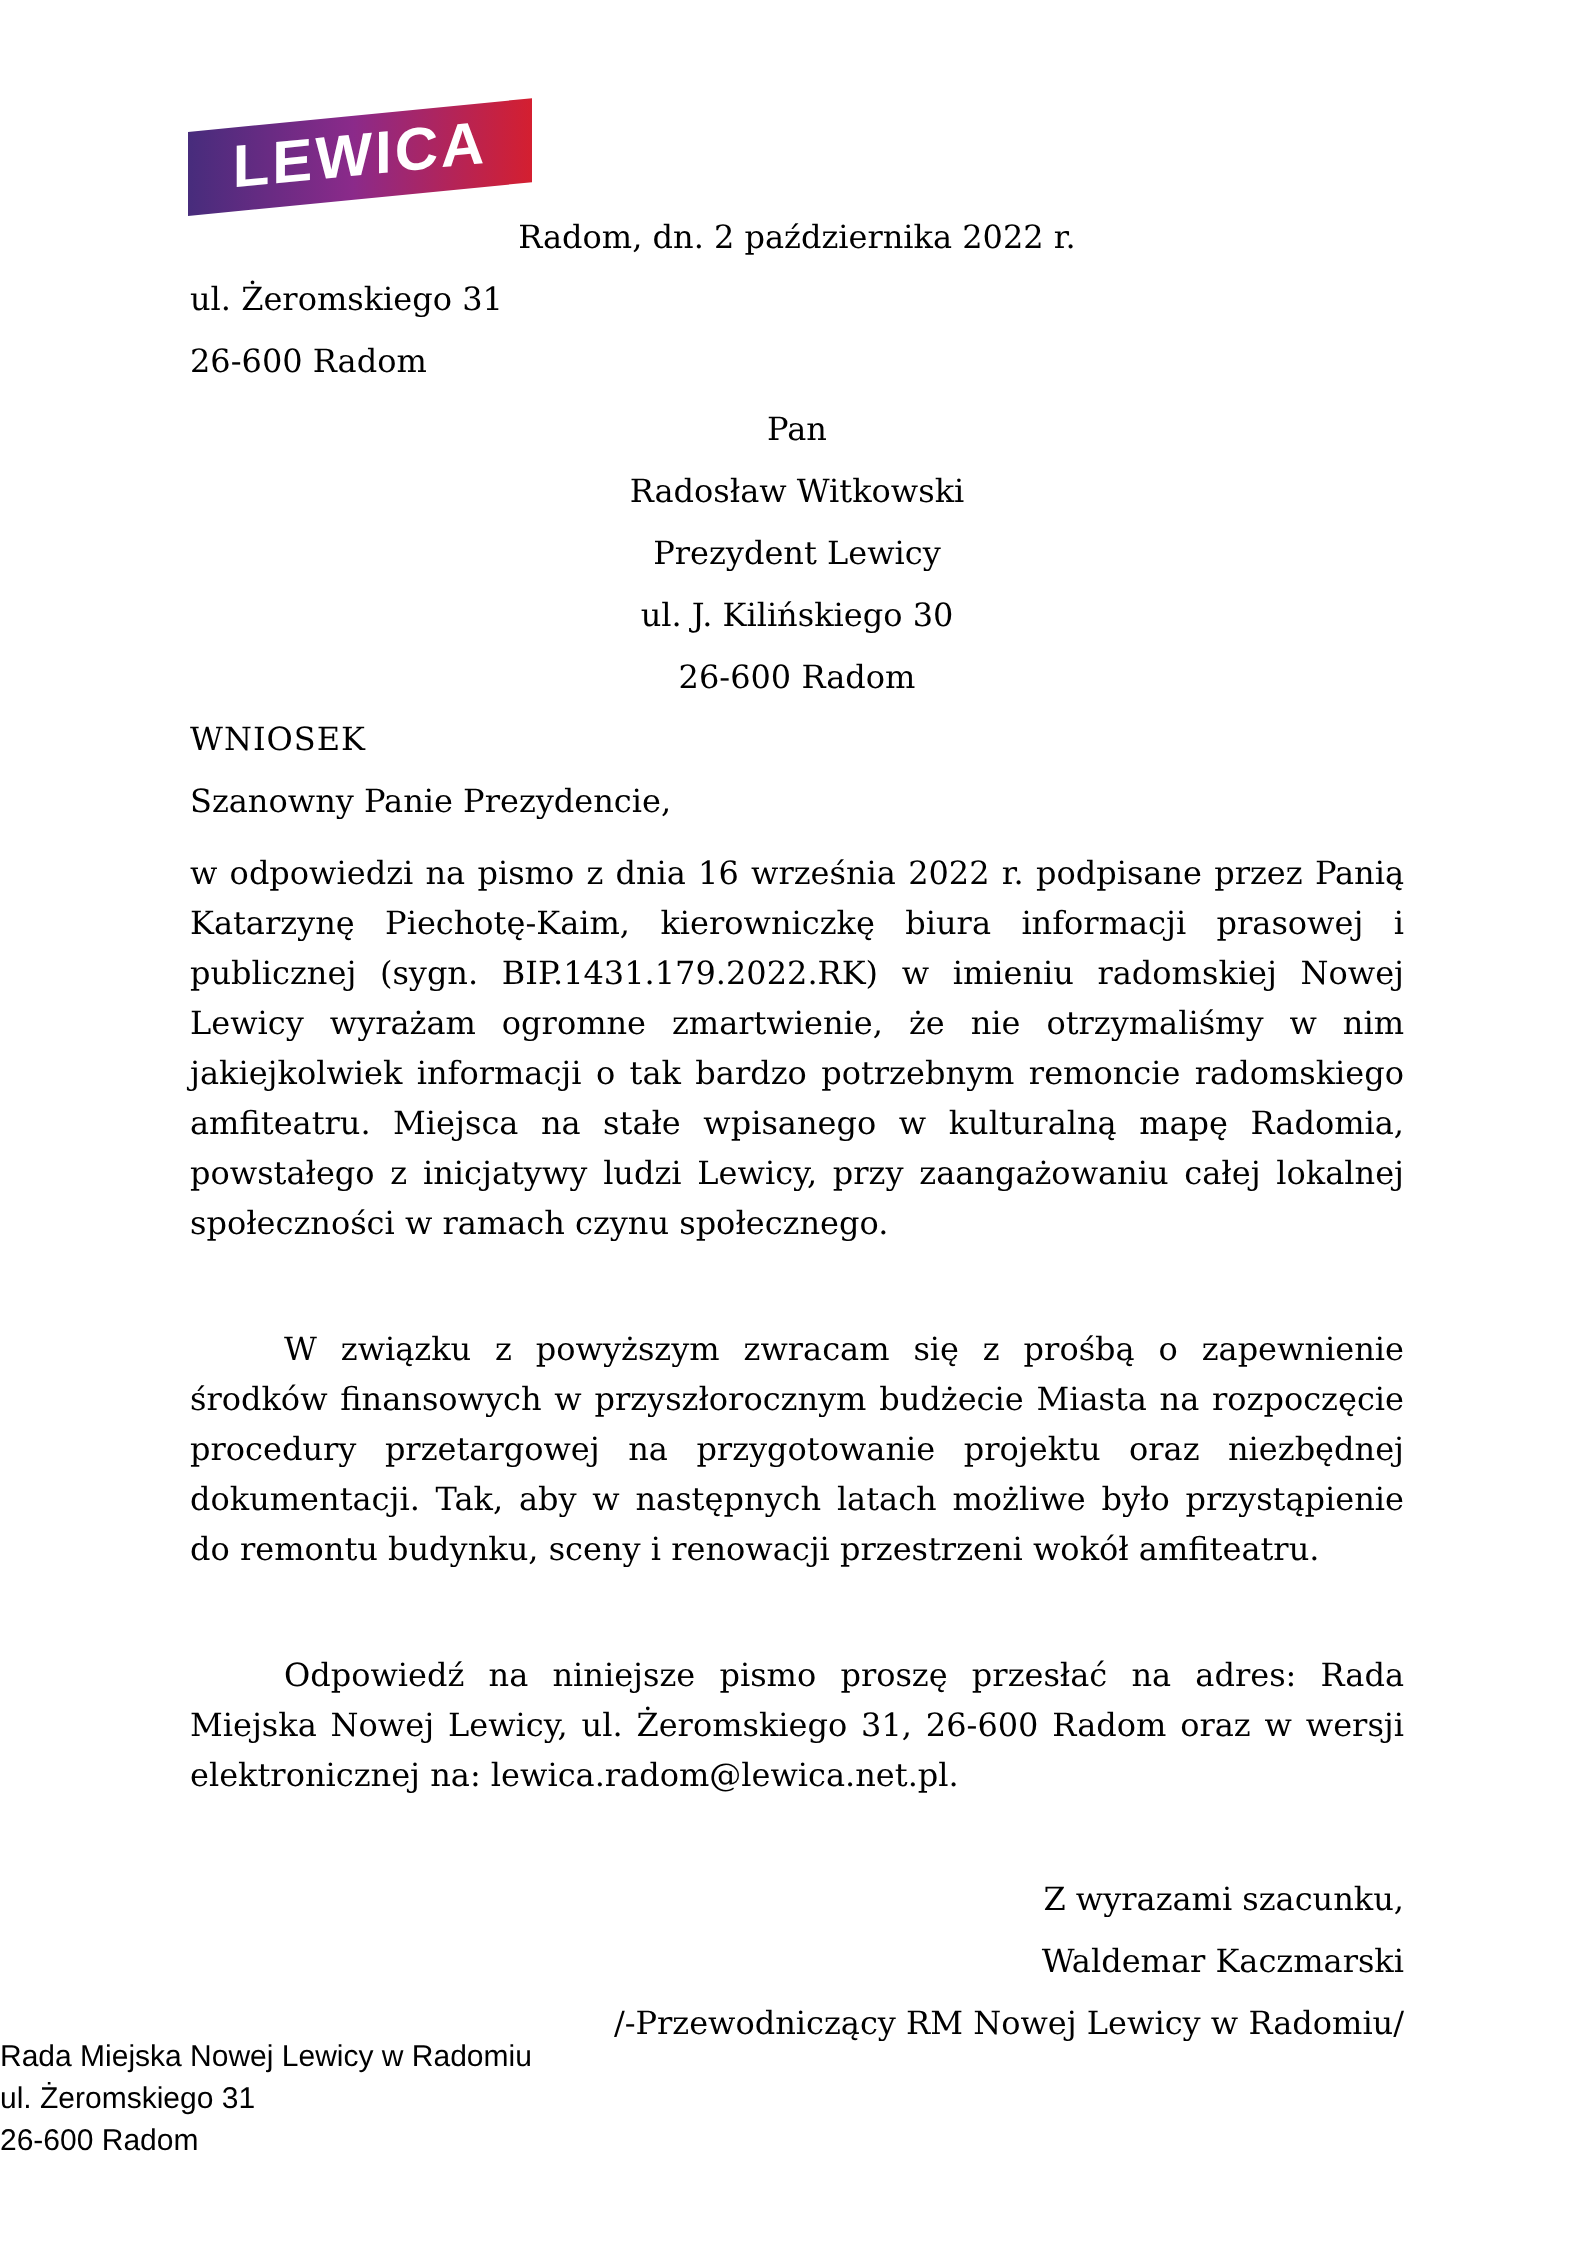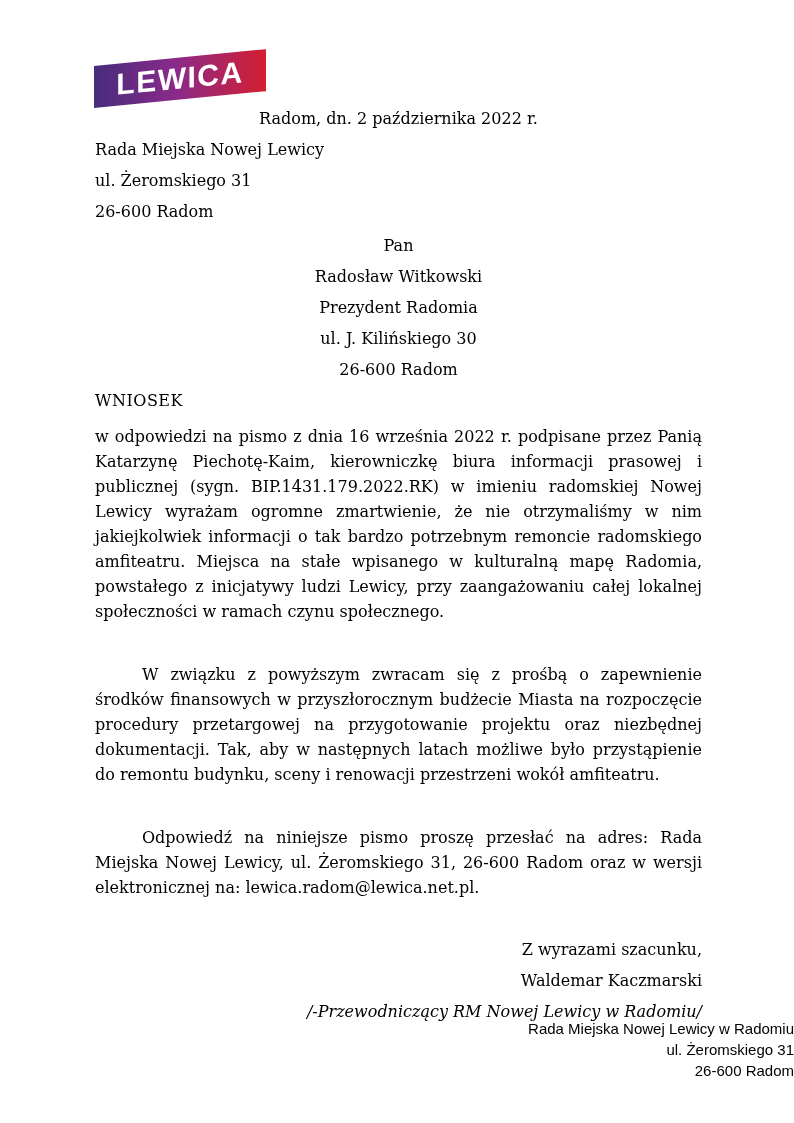--- a/index.html
+++ b/index.html
@@ -73,61 +73,61 @@
   }
   .body-par.spaced { margin-top: 12px; }
   .body-par.indent { text-indent: 47px; margin-top: 38px; }
 
   .closing { margin-top: 34px; }
   .closing p {
     margin: 0;
     line-height: 31px;
     text-align: right;
   }
-  .closing .role { font-style: italic; }
+  .closing .role { }
 
   .footer {
     position: absolute;
     left: 0;
     right: 0;
     top: 1018px;
-    text-align: right;
+    text-align: left;
     font-family: "Liberation Sans", sans-serif;
     font-size: 15px;
     line-height: 21px;
   }
   .footer p { margin: 0; }
 </style>
 </head>
 <body>
 
 <div class="page">
 
   <div class="logo" style="background: linear-gradient(90deg, rgb(71, 44, 124) 0%, rgb(139, 42, 138) 48%, rgb(212, 31, 48) 100%);">
     <span style="color: rgb(255, 255, 255);">LEWICA</span>
   </div>
 
   <p class="hdr-line right">Radom, dn. 2 października 2022 r.</p>
 
   <div class="sender">
-    <p class="hdr-line">Rada Miejska Nowej Lewicy</p>
     <p class="hdr-line">ul. Żeromskiego 31</p>
     <p class="hdr-line">26-600 Radom</p>
   </div>
 
   <div class="recipient">
     <p class="hdr-line right">Pan</p>
     <p class="hdr-line right">Radosław Witkowski</p>
-    <p class="hdr-line right">Prezydent Radomia</p>
+    <p class="hdr-line right">Prezydent Lewicy</p>
     <p class="hdr-line right">ul. J. Kilińskiego 30</p>
     <p class="hdr-line right">26-600 Radom</p>
   </div>
 
   <h1 class="heading">WNIOSEK</h1>
 
+  <p class="salutation">Szanowny Panie Prezydencie,</p>
 
   <p class="body-par">w odpowiedzi na pismo z dnia 16 września 2022 r. podpisane przez Panią Katarzynę Piechotę-Kaim, kierowniczkę biura informacji prasowej i publicznej (sygn. BIP.1431.179.2022.RK) w imieniu radomskiej Nowej Lewicy wyrażam ogromne zmartwienie, że nie otrzymaliśmy w nim jakiejkolwiek informacji o tak bardzo potrzebnym remoncie radomskiego amfiteatru. Miejsca na stałe wpisanego w kulturalną mapę Radomia, powstałego z inicjatywy ludzi Lewicy, przy zaangażowaniu całej lokalnej społeczności w ramach czynu społecznego.</p>
   <p class="body-par spaced indent">W związku z powyższym zwracam się z prośbą o zapewnienie środków finansowych w przyszłorocznym budżecie Miasta na rozpoczęcie procedury przetargowej na przygotowanie projektu oraz niezbędnej dokumentacji. Tak, aby w następnych latach możliwe było przystąpienie do remontu budynku, sceny i renowacji przestrzeni wokół amfiteatru.</p>
   <p class="body-par spaced indent">Odpowiedź na niniejsze pismo proszę przesłać na adres: Rada Miejska Nowej Lewicy, ul. Żeromskiego 31, 26-600 Radom oraz w wersji elektronicznej na: lewica.radom@lewica.net.pl.</p>
 
   <div class="closing">
     <p>Z wyrazami szacunku,</p>
     <p>Waldemar Kaczmarski</p>
     <p class="role">/-Przewodniczący RM Nowej Lewicy w Radomiu/</p>
   </div>

